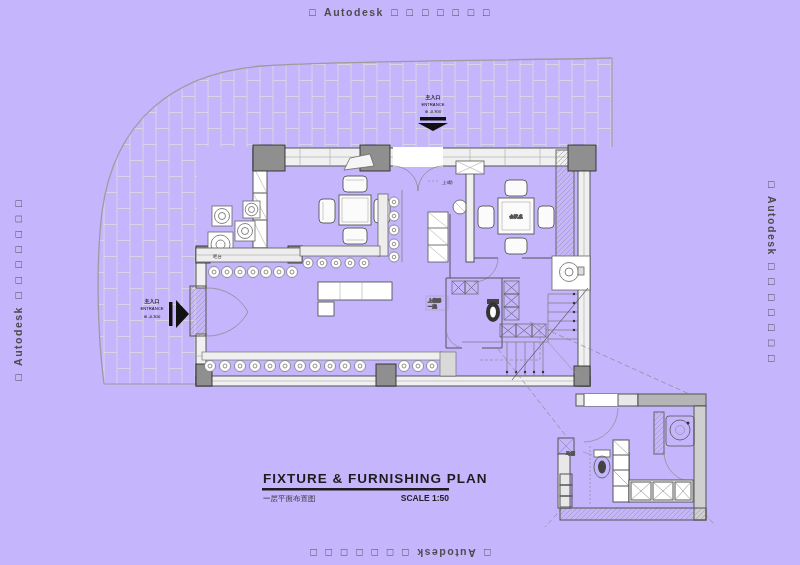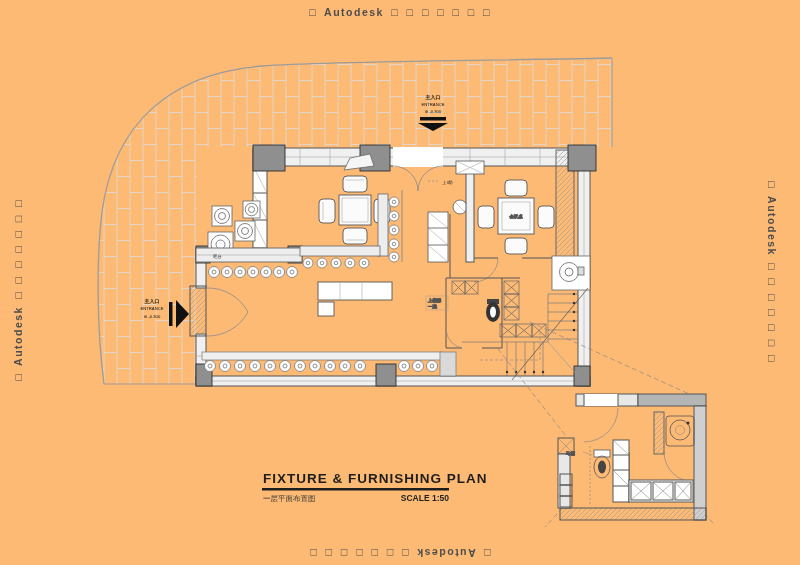--- a/index.html
+++ b/index.html
@@ -1,16 +1,16 @@
 <!DOCTYPE html>
 <html><head>
 <meta charset="utf-8">
 <style>
   html,body{margin:0;padding:0;background:#fff;}
-  #stage{position:relative;width:800px;height:565px;background:#fdba74;overflow:hidden;
+  #stage{position:relative;width:800px;height:565px;background:#c4b5fd;overflow:hidden;
          font-family:"Liberation Sans",sans-serif;}
   .wm{position:absolute;color:#4d4d4d;font-size:10.5px;font-weight:bold;
       letter-spacing:1.5px;word-spacing:3px;white-space:nowrap;}
   .wm-top{left:0;right:0;top:6px;text-align:center;}
   .wm-bottom{left:0;right:0;bottom:6px;text-align:center;}
   .wm-bottom span{display:inline-block;transform:rotate(180deg);}
   .wm-left{left:18px;top:290px;transform:translate(-50%,-50%) rotate(-90deg);}
   .wm-right{left:772px;top:272px;transform:translate(-50%,-50%) rotate(90deg);}
   svg{position:absolute;left:0;top:0;}
   svg text{font-family:"Liberation Sans",sans-serif;fill:#333;}

